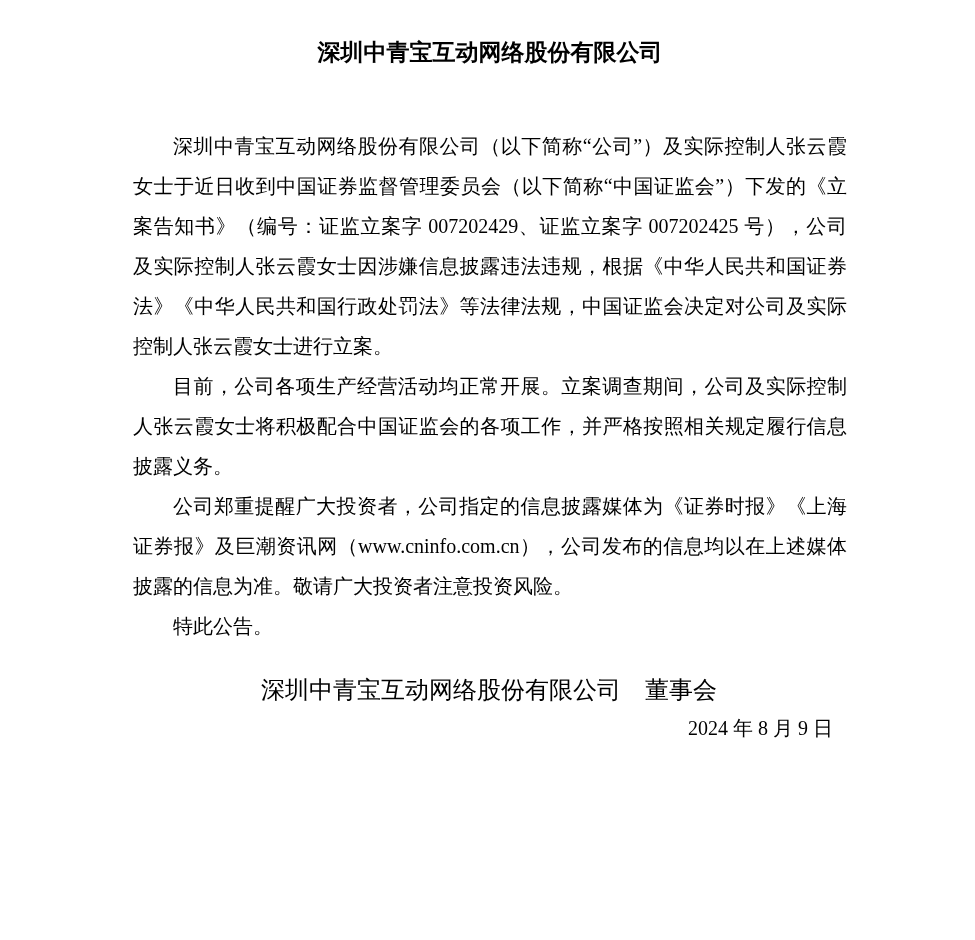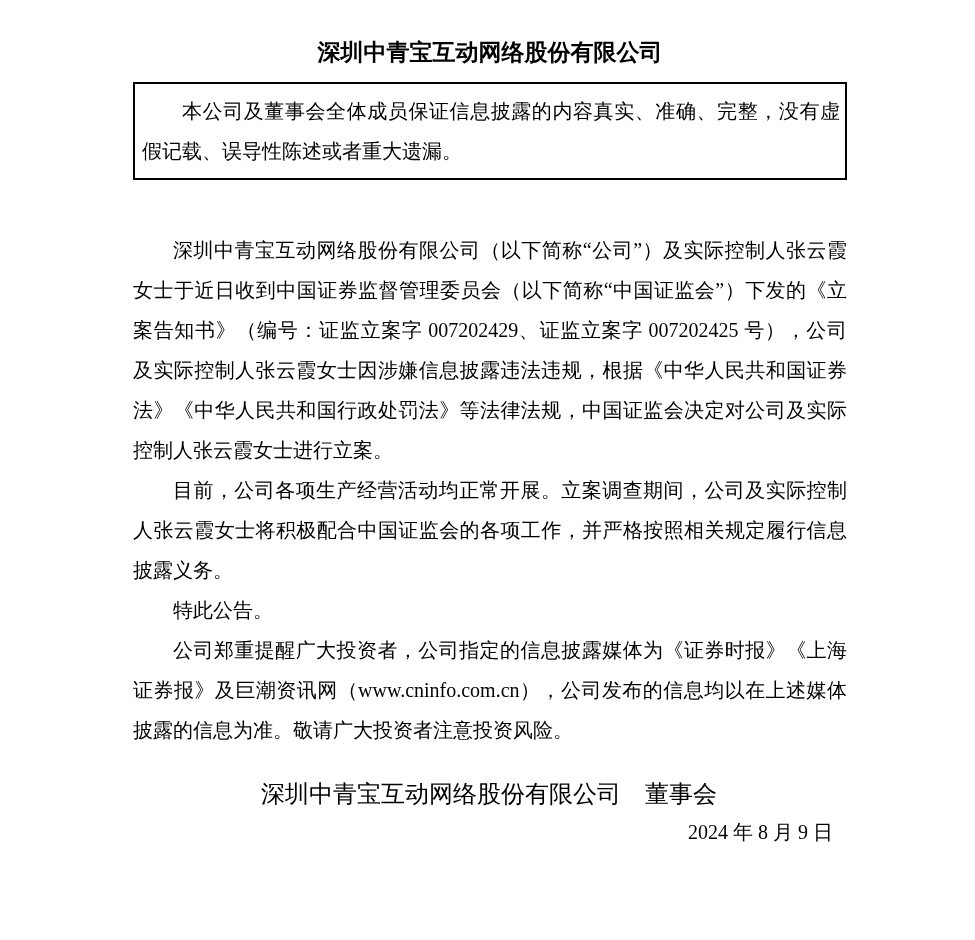--- a/index.html
+++ b/index.html
@@ -72,30 +72,27 @@
 </head>
 <body>
 
 <div class="page">
   <div class="content">
 
     <h1 class="title-block">
       <div class="title-line">深圳中青宝互动网络股份有限公司</div>
     </h1>
 
-    <div class="notice-box">
-      <p class="box-text">本公司及董事会全体成员保证信息披露的内容真实、准确、完整，没有虚假记载、误导性陈述或者重大遗漏。</p>
-    </div>
 
     <p class="para first">深圳中青宝互动网络股份有限公司（以下简称“公司”）及实际控制人张云霞女士于近日收到中国证券监督管理委员会（以下简称“中国证监会”）下发的《立案告知书》（编号：证监立案字 007202429、证监立案字 007202425 号），公司及实际控制人张云霞女士因涉嫌信息披露违法违规，根据《中华人民共和国证券法》《中华人民共和国行政处罚法》等法律法规，中国证监会决定对公司及实际控制人张云霞女士进行立案。</p>
 
     <p class="para">目前，公司各项生产经营活动均正常开展。立案调查期间，公司及实际控制人张云霞女士将积极配合中国证监会的各项工作，并严格按照相关规定履行信息披露义务。</p>
 
+    <p class="para">公司郑重提醒广大投资者，公司指定的信息披露媒体为《证券时报》《上海证券报》及巨潮资讯网（www.cninfo.com.cn），公司发布的信息均以在上述媒体披露的信息为准。敬请广大投资者注意投资风险。</p>
+
     <p class="para">特此公告。</p>
-
-    <p class="para">公司郑重提醒广大投资者，公司指定的信息披露媒体为《证券时报》《上海证券报》及巨潮资讯网（www.cninfo.com.cn），公司发布的信息均以在上述媒体披露的信息为准。敬请广大投资者注意投资风险。</p>
 
     <p class="signature">深圳中青宝互动网络股份有限公司　董事会</p>
 
     <p class="date">2024 年 8 月 9 日</p>
 
   </div>
 </div>
 
 </body></html>

